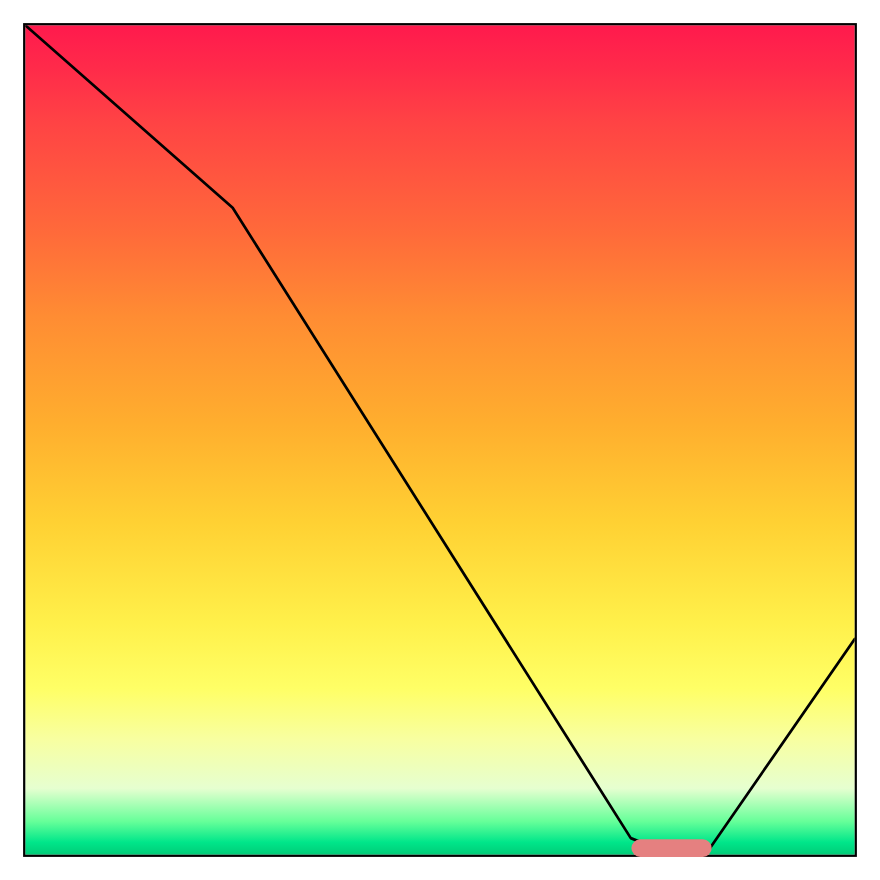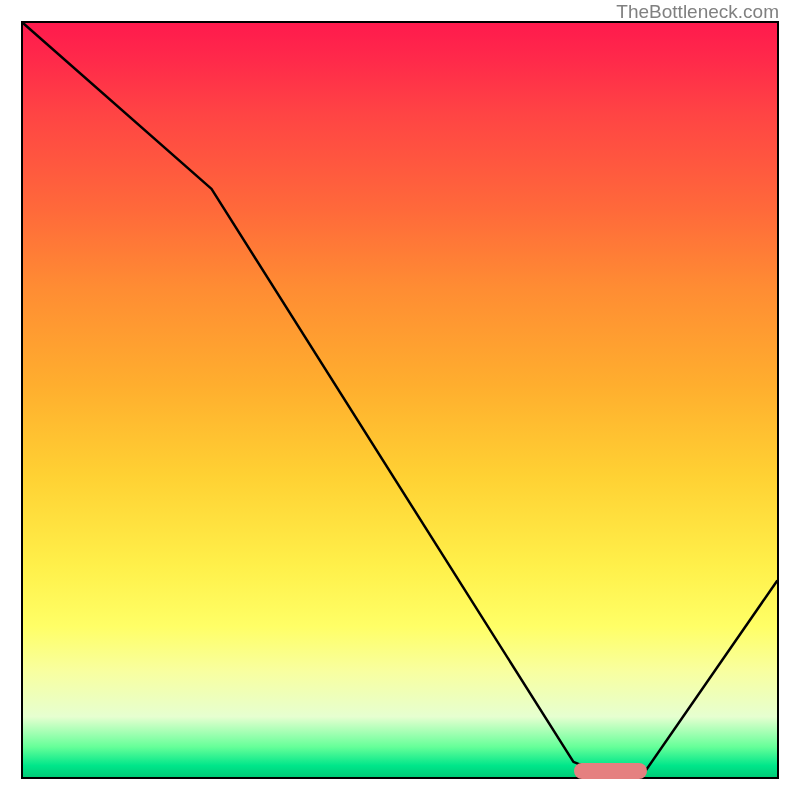--- a/index.html
+++ b/index.html
@@ -53,20 +53,19 @@
     font-family: Arial, Helvetica, sans-serif;
     font-size: 19px;
     color: #808080;
     font-weight: 500;
   }
 </style>
 </head>
 <body>
 
 <div class="chart-container">
-  <div class="attribution">TheBottleneck.com</div>
   <div class="plot-area">
     <svg class="curve-svg" viewBox="0 0 758 758" preserveAspectRatio="none">
       <path d="M0.00 0.00 L189.50 166.76 L553.34 742.84 L591.24 758.00 L621.56 758.00 L758.00 560.92" id="curve-path" fill="none" stroke="#000000" stroke-width="2.5" stroke-linejoin="round" stroke-linecap="round"></path>
     </svg>
     <div class="marker" id="sweet-spot-marker" style="left: 551.34px; width: 72.22px; top: 740.146px; height: 16px; background: rgb(229, 128, 128);"></div>
   </div>
 </div>
 
 </body></html>

